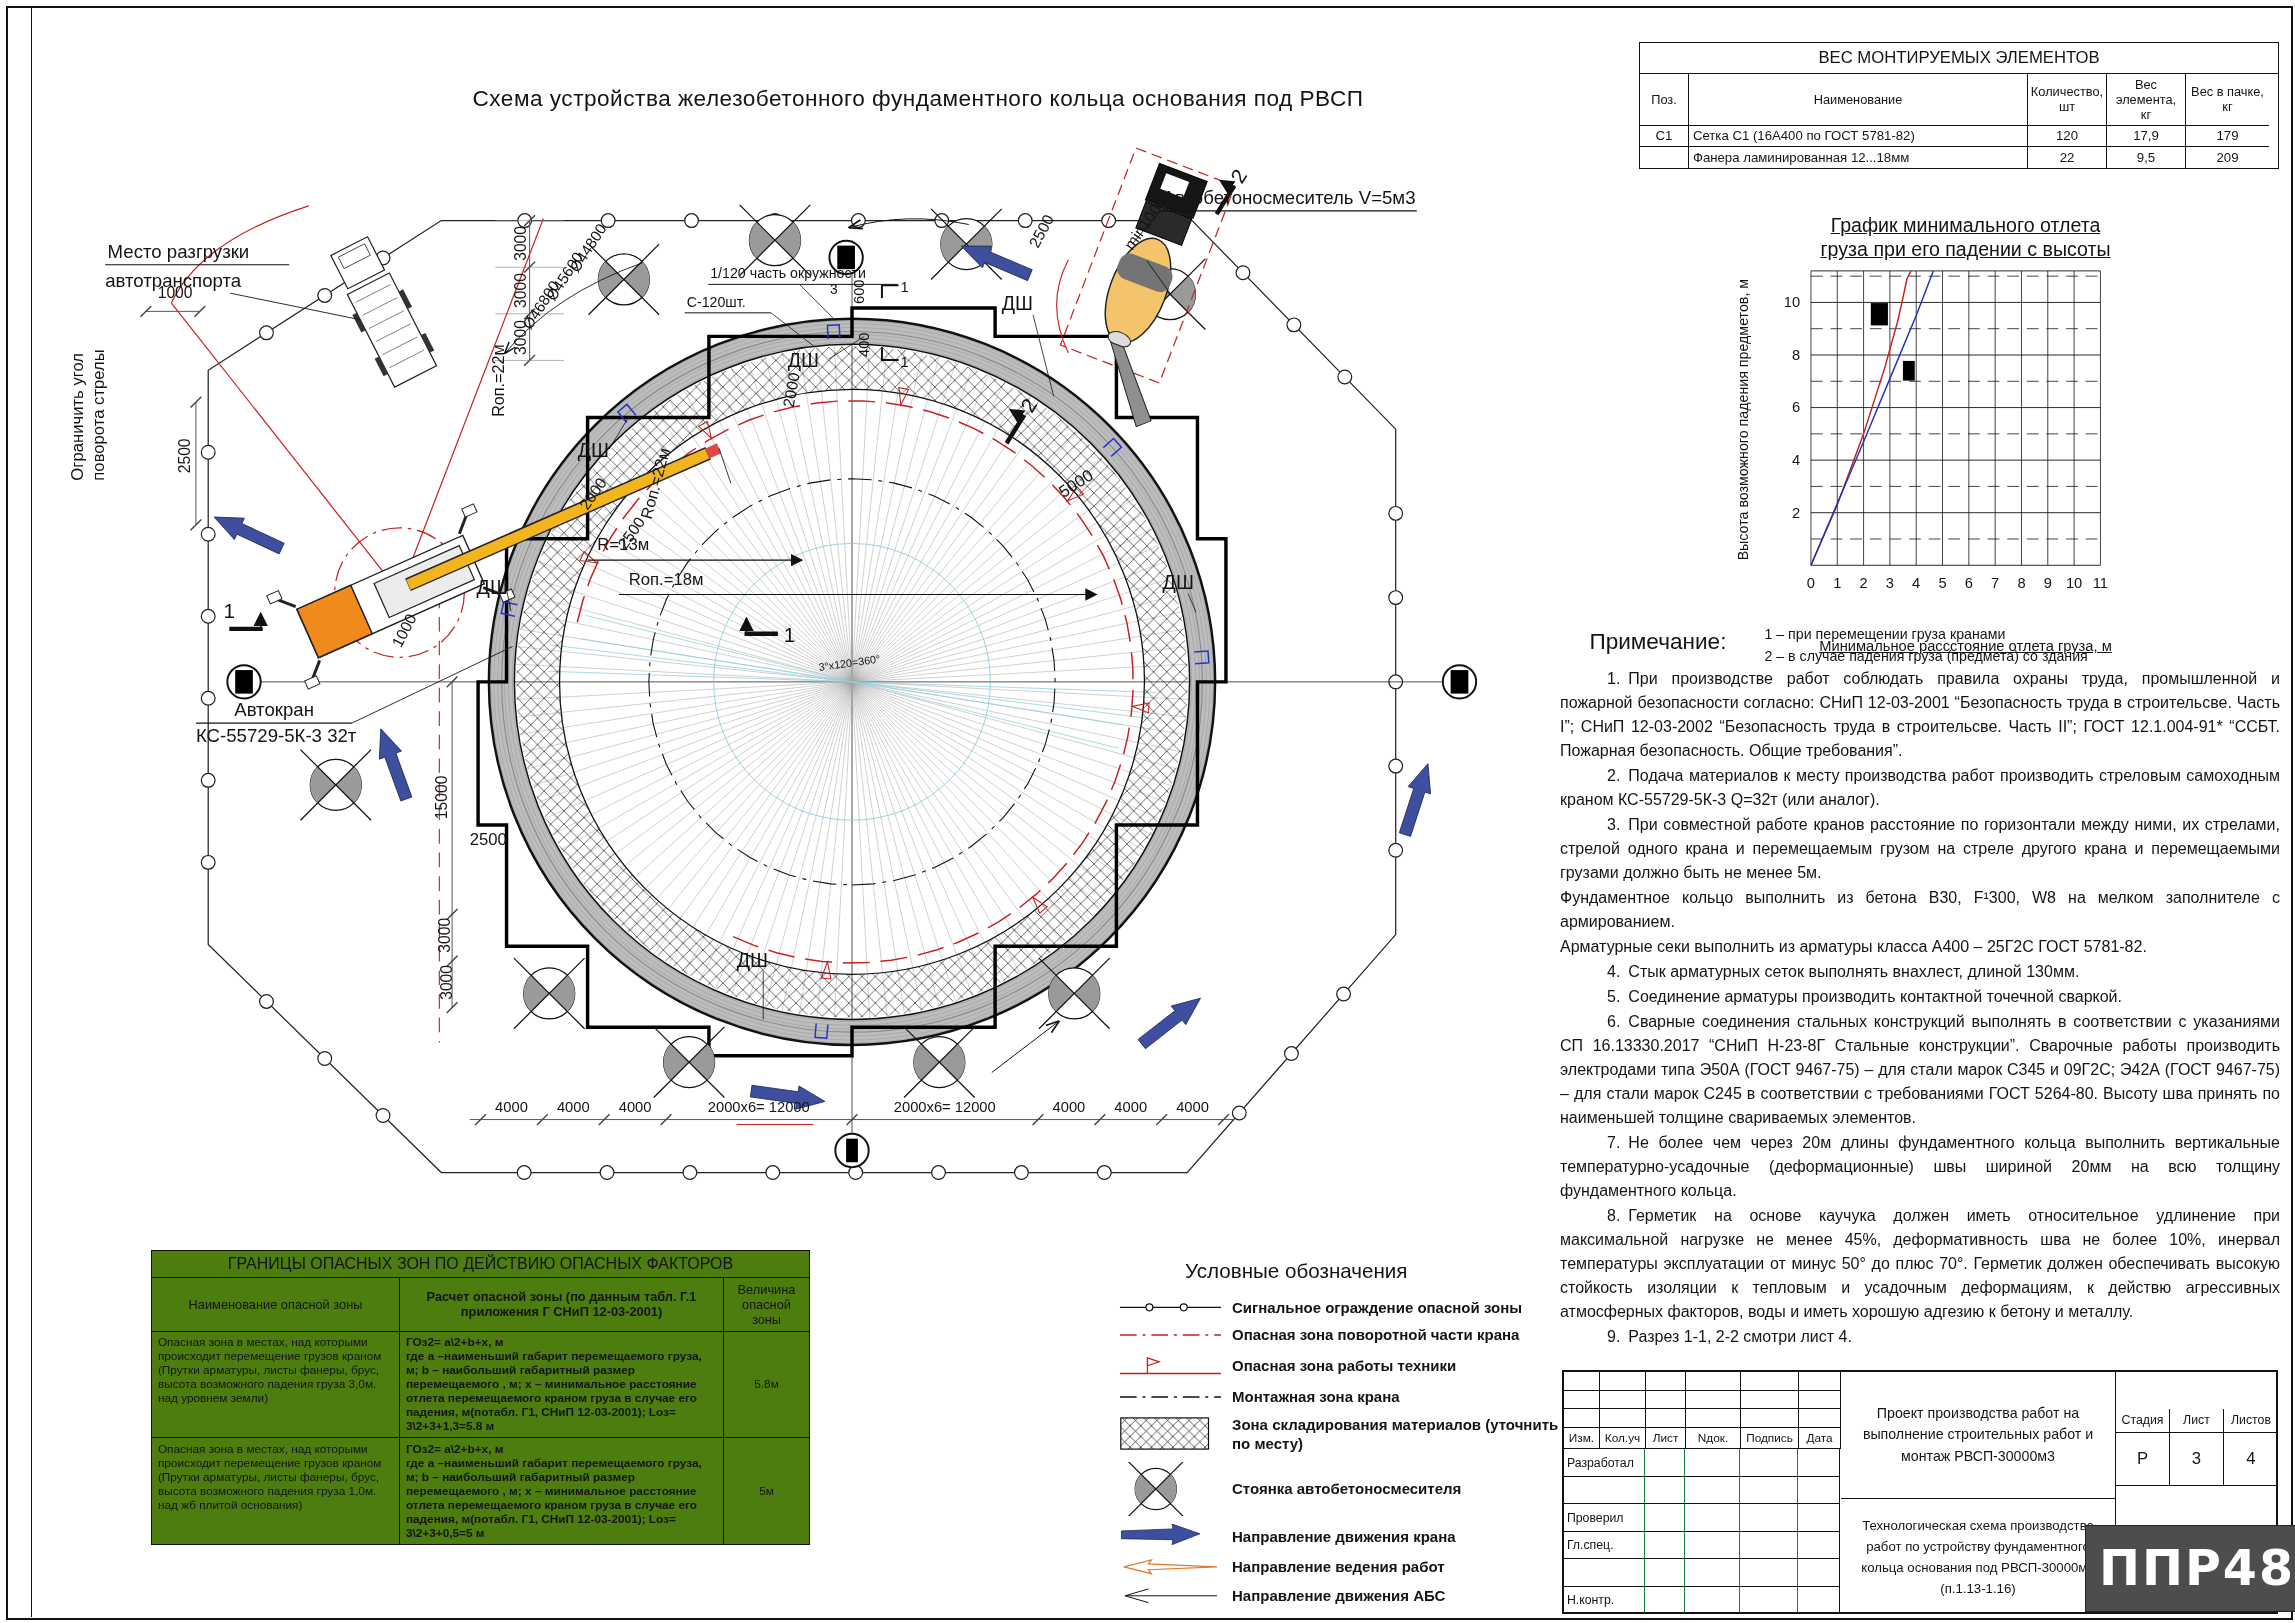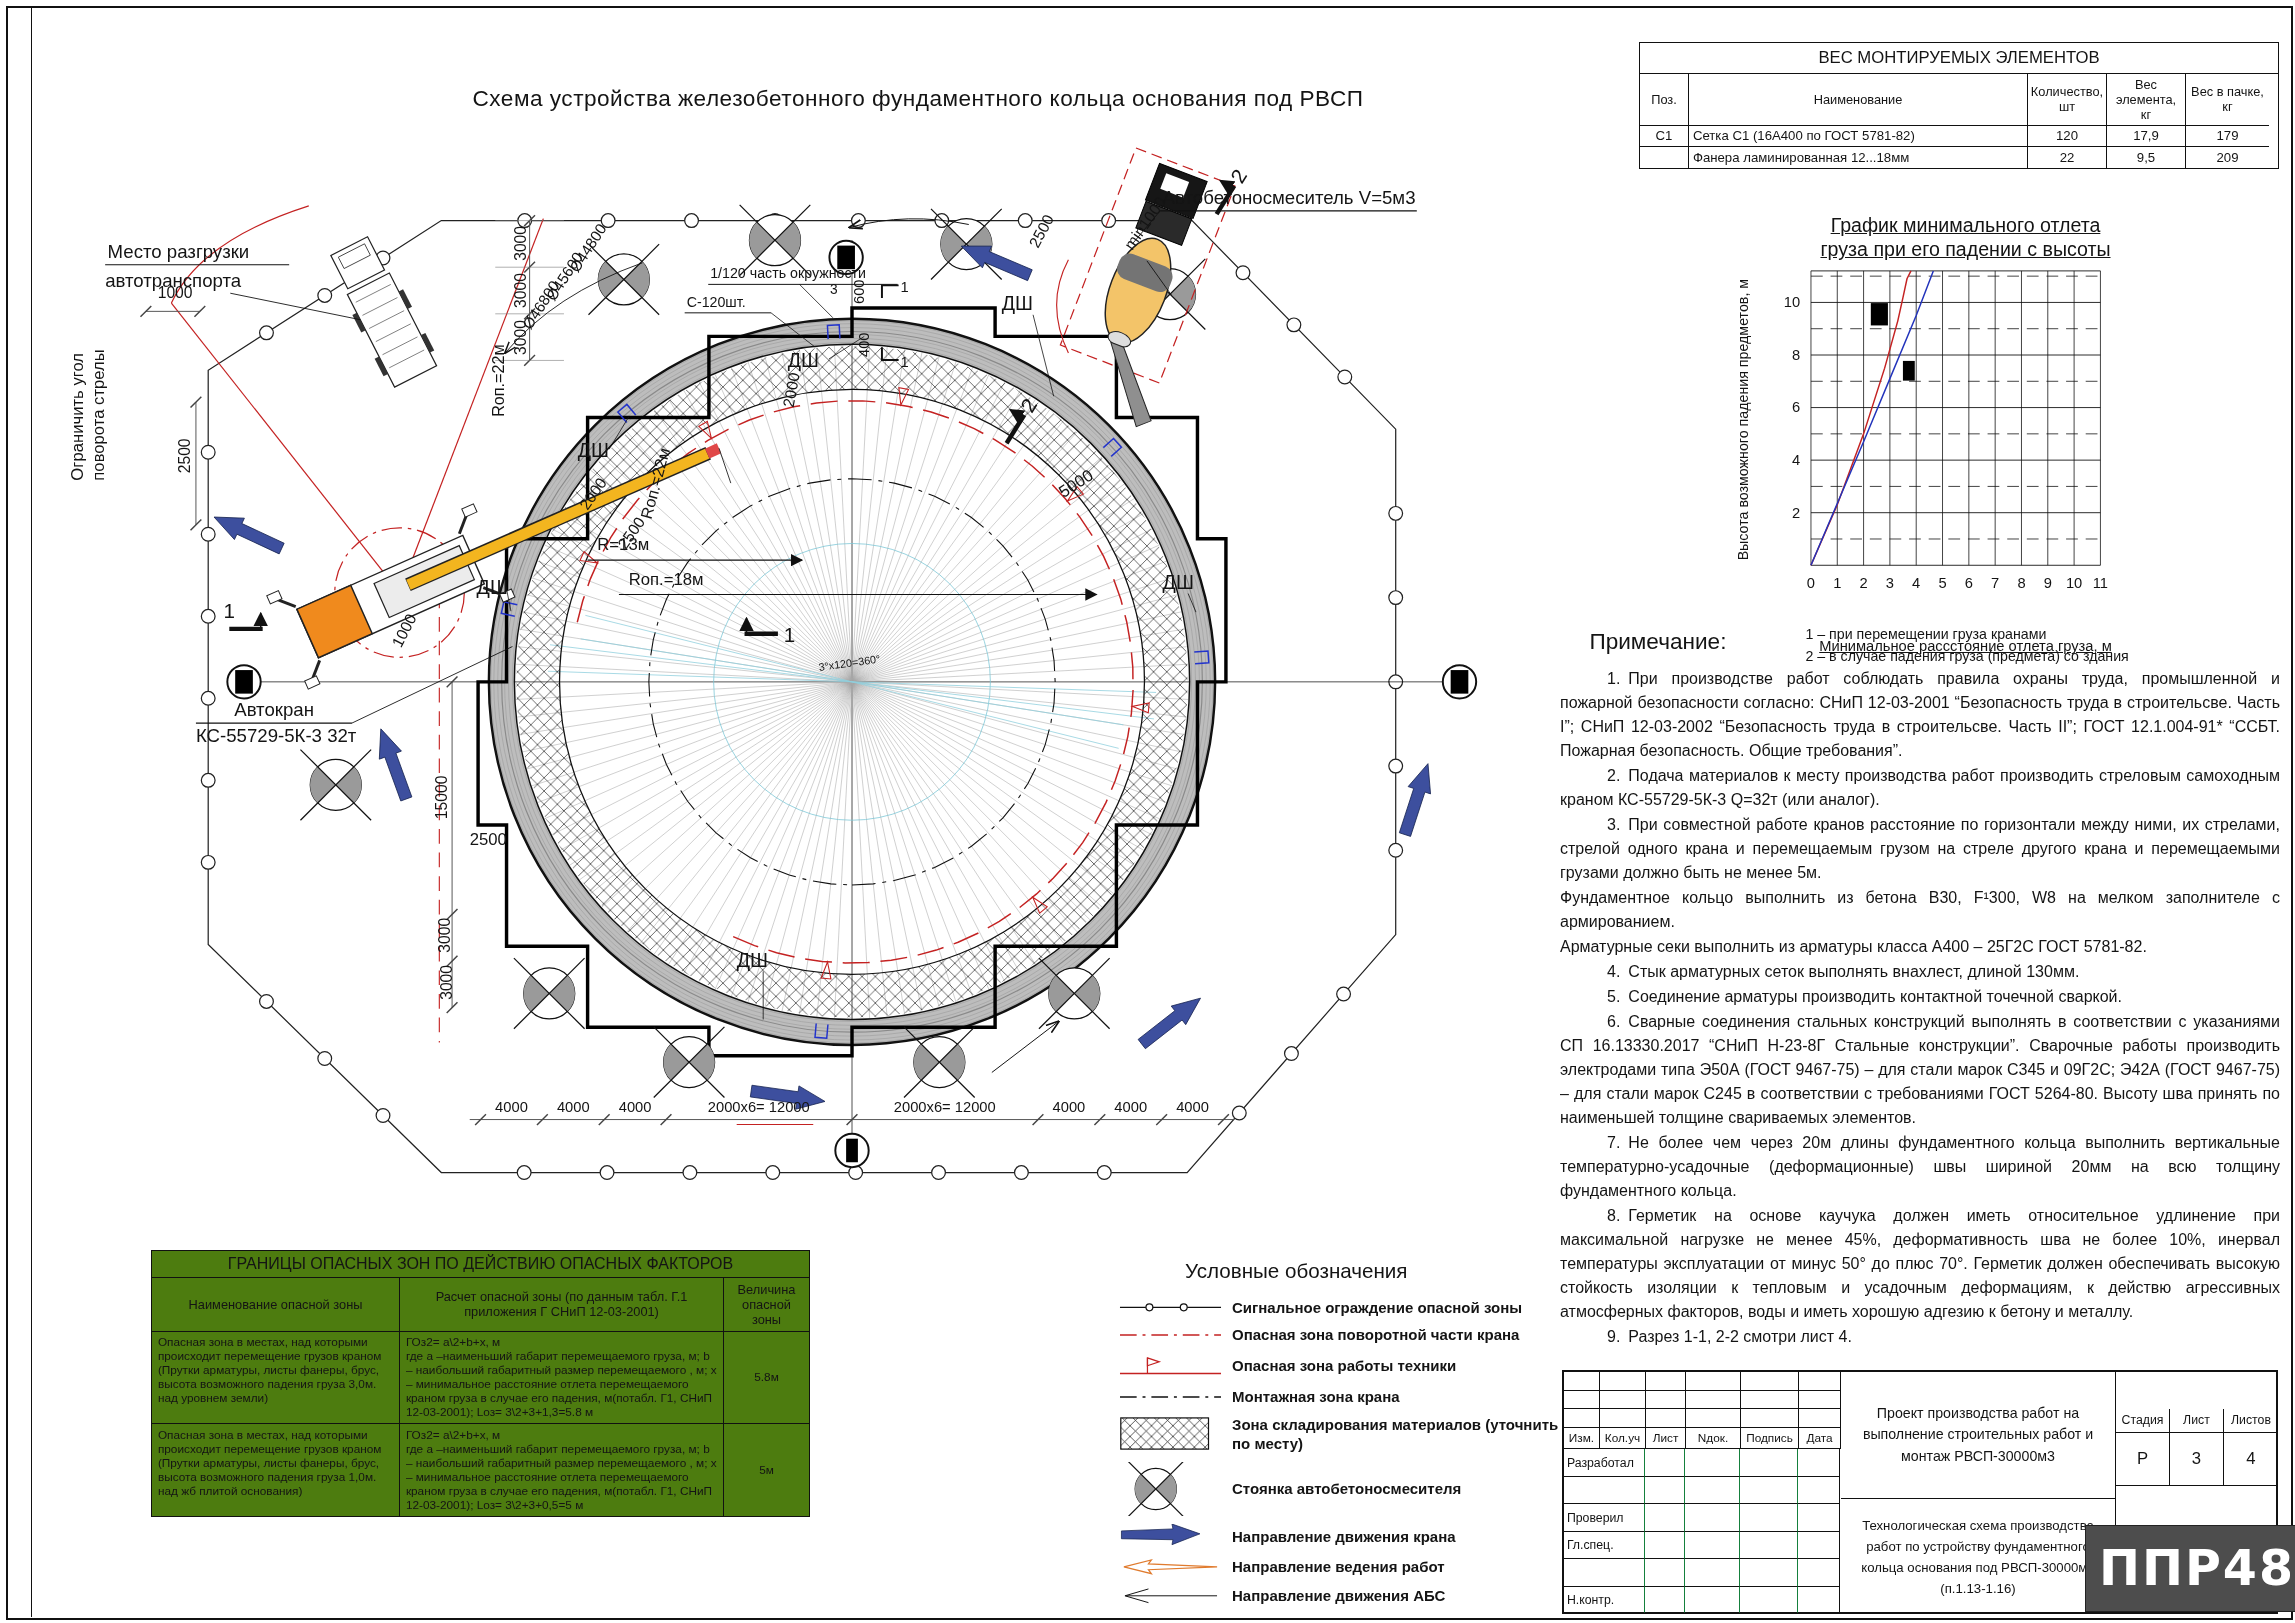--- a/index.html
+++ b/index.html
@@ -18,34 +18,34 @@
   .wc0{width:49px;} .wc1{width:339px;justify-content:flex-start !important;text-align:left !important;} .wc2{width:79px;} .wc3{width:79px;} .wc4{width:83px;}
   .whead>div{font-size:12.8px;}
 
   
   .chartbox{position:absolute;left:1730px;top:213px;width:471px;text-decoration:underline;}
   .chart-title{text-align:center;font-size:19.6px;line-height:1.25;}
   .chart-xlabel{text-align:center;font-size:14.7px;margin-top:1px;}
 
   
   .notes{position:absolute;left:1560px;top:616px;width:720px;}
-  .notes-head{display:flex;gap:41px;}
+  .notes-head{display:flex;}
   .notes-title{font-size:22.6px;margin:12.8px 0 2.9px 29.4px;}
   .notes-leg{font-size:14.2px;line-height:1.55;margin:6.9px 0 0 38px;}
   .note-p{font-size:16px;line-height:1.5;text-align:justify;margin:0 0 1px 0;}
   .note-ind{text-indent:47px;}
 
   
   .htable{position:absolute;left:151px;top:1250px;width:657px;border:1.5px solid #111;background:#4d7c0f;}
   .htable .t{border-bottom:1.5px solid #111;text-align:center;font-size:16px;padding:3.9px 0;}
   .hrow{display:flex;}
   .hrow>div{border-right:1px solid #111;border-bottom:1px solid #111;font-size:11.8px;padding:3.9px 5.9px;box-sizing:border-box;}
   .hrow>div:last-child{border-right:none;}
   .hrow.last>div{border-bottom:none;}
-  .hc0{width:248px;} .hc1{width:324px;} .hc2{width:85px;display:flex;align-items:center;justify-content:center;text-align:center;}
+  .hc0{width:248px;} .hc1{width:324px;font-weight:bold;} .hc2{width:85px;display:flex;align-items:center;justify-content:center;text-align:center;}
   .hhead>div{display:flex;align-items:center;justify-content:center;text-align:center;font-size:12.8px;}
   .pre{white-space:pre-line;}
 
   
   .legend{position:absolute;left:1119px;top:1259px;width:447px;}
   .legend-title{font-size:20.6px;margin:0 0 14.7px 66px;}
   .lrow{display:flex;align-items:center;margin-bottom:8.3px;}
   .lico{width:113px;flex:0 0 113px;display:flex;justify-content:flex-start;}
   .llab{font-size:15px;line-height:1.3;font-weight:bold;}
 

